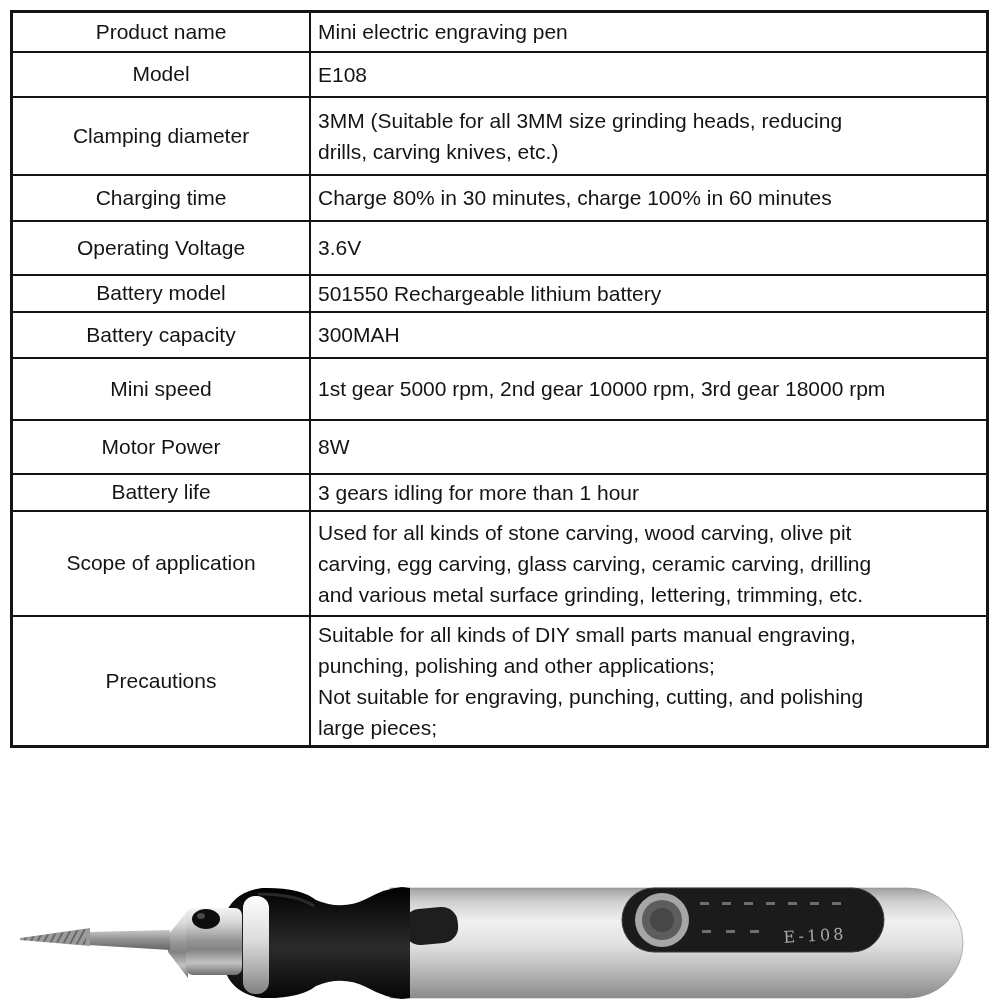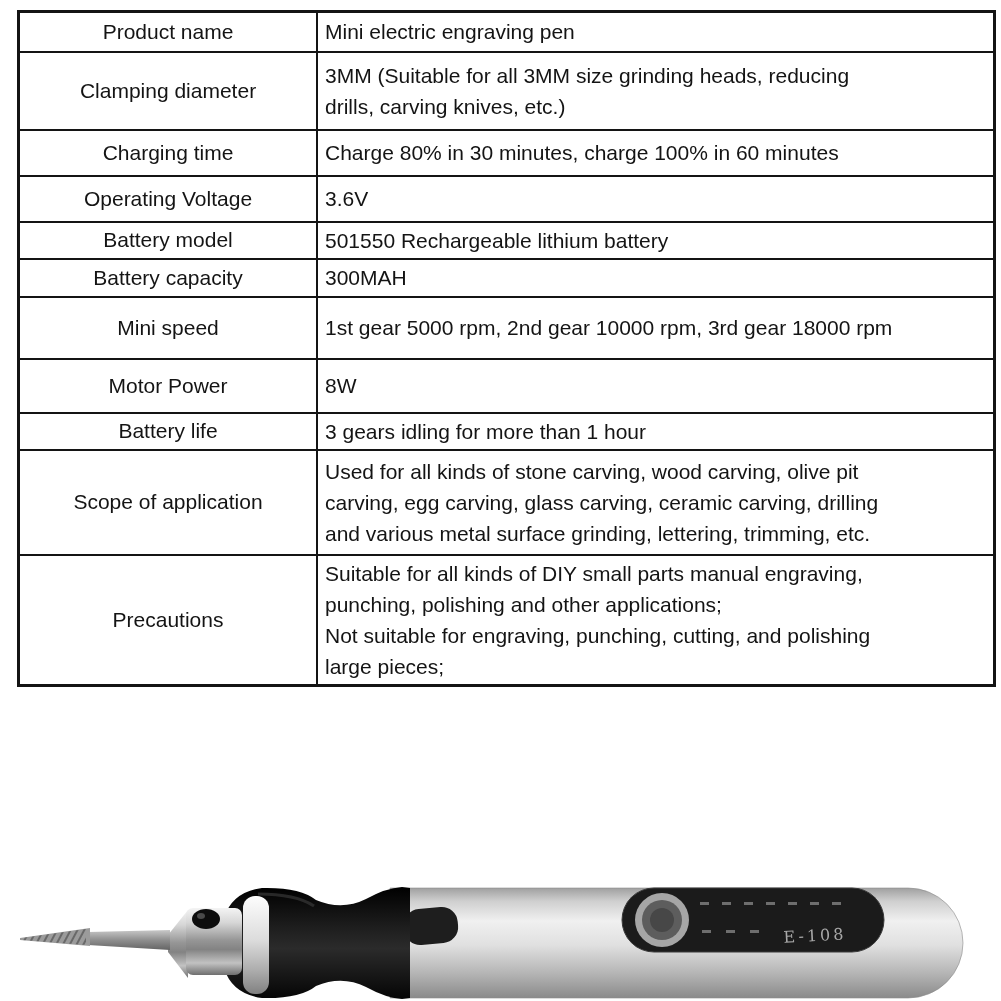--- a/index.html
+++ b/index.html
@@ -1,50 +1,54 @@
 <!DOCTYPE html>
 <html><head>
 <meta charset="utf-8">
 <style>
   html,body{margin:0;padding:0;}
   body{
     width:1001px;height:1001px;background:#ffffff;position:relative;
     font-family:"Liberation Sans",sans-serif;color:#111;overflow:hidden;
   }
   .spec-table{
-    position:absolute;left:17px;top:10px;width:979px;
+    position:absolute;left:10px;top:10px;width:979px;
     border-collapse:collapse;border:3px solid #141414;
     table-layout:fixed;
   }
   .spec-table td{
     border:2px solid #141414;
     font-size:21px;color:#141414;vertical-align:middle;
   }
   .spec-table td.label-cell{
     width:288px;text-align:center;padding:2px 4px;line-height:28px;
   }
   .spec-table td.value-cell{
     text-align:left;padding:2px 4px 2px 7px;line-height:31px;
     white-space:pre-line;
   }
   tr.r1{height:40px}  tr.r2{height:45px}  tr.r3{height:78px}
-  tr.r4{height:46px}  tr.r5{height:46px}  tr.r6{height:46px}
-  tr.r7{height:33px}  tr.r8{height:38px}  tr.r9{height:62px}
+  tr.r4{height:46px}  tr.r5{height:46px}  tr.r6{height:54px}
+  tr.r7{height:33px}  tr.r8{height:46px}  tr.r9{height:62px}
   tr.r10{height:54px} tr.r11{height:34px} tr.r12{height:105px}
   tr.r13{height:124px}
   .pen-figure{position:absolute;left:0;top:818px;width:1001px;height:183px;}
 </style>
 </head>
 <body>
 
 <table class="spec-table">
   <tbody>
     <tr class="r1">
       <td class="label-cell">Product name</td>
       <td class="value-cell">Mini electric engraving pen</td>
+    </tr>
+    <tr class="r2">
+      <td class="label-cell">Model</td>
+      <td class="value-cell">E108</td>
     </tr>
     <tr class="r3">
       <td class="label-cell">Clamping diameter</td>
       <td class="value-cell">3MM (Suitable for all 3MM size grinding heads, reducing
 drills, carving knives, etc.)</td>
     </tr>
     <tr class="r5">
       <td class="label-cell">Charging time</td>
       <td class="value-cell">Charge 80% in 30 minutes, charge 100% in 60 minutes</td>
     </tr>

